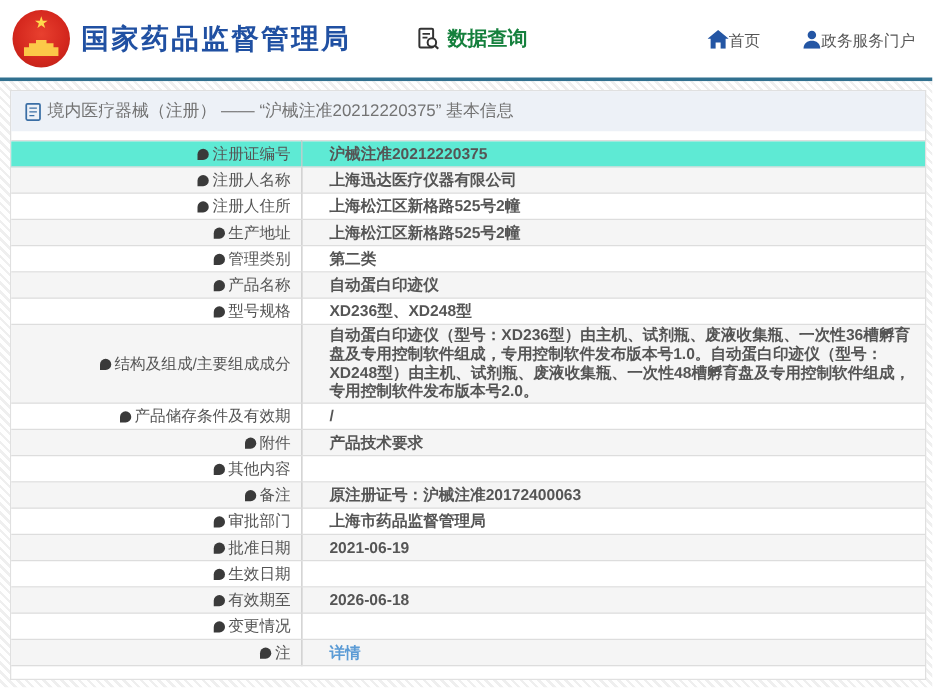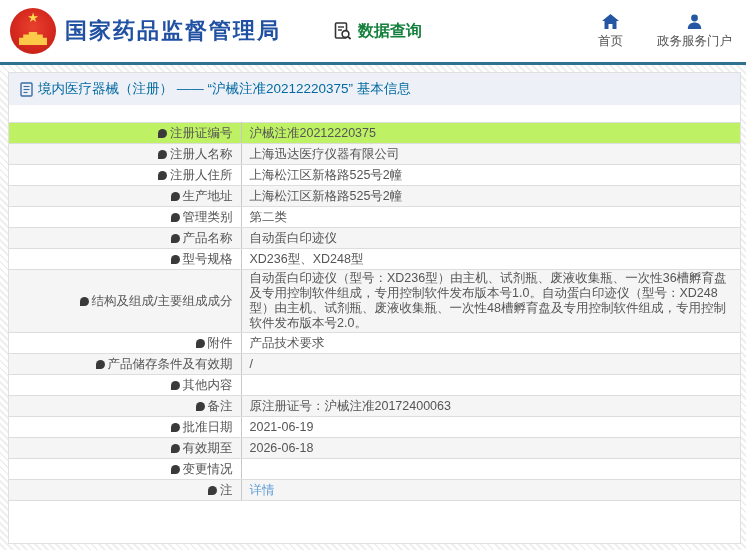--- a/index.html
+++ b/index.html
@@ -50,21 +50,21 @@
     display: flex; align-items: center;
     margin-left: 52px;
     font-size: 16px; font-weight: bold; color: #15803d;
     cursor: pointer;
   }
   .data-query svg { margin-right: 5px; display: block; }
 
   .header-spacer { flex: 1; }
 
   .nav-item {
-    display: flex; flex-direction: column; align-items: center;
+    display: flex; align-items: center;
     margin-left: 34px; cursor: pointer;
   }
   .nav-item .nav-ico { height: 16px; display: flex; align-items: flex-end; }
   .nav-item .nav-label { font-size: 12.5px; color: #555; margin-top: 4px; white-space: nowrap; }
 
   
   .top-rule { height: 3px; background: #31708f; }
 
   
   .main {
@@ -76,52 +76,53 @@
     background: #ffffff;
     border: 1px solid #e0e0e0;
     height: 472px;
   }
 
   .title-bar {
     height: 32px;
     background: #edf1f7;
     display: flex; align-items: center;
     padding-left: 11px;
-    margin-bottom: 17px;
+    margin-bottom: 7px;
     font-size: 13.5px;
-    color: #0369a1;
+    color: #737373;
   }
   .title-bar svg { margin-right: 5px; flex: 0 0 auto; }
 
   
   table.info { width: 100%; border-collapse: collapse; table-layout: fixed; }
   table.info tr { height: 21px; }
   table.info tr.tall { height: 46px; }
   table.info tr:nth-child(even) { background: #f5f5f5; }
   table.info tr:nth-child(odd) { background: #ffffff; }
-  table.info tr:first-child { background: #bef264; }
+  table.info tr:first-child { background: #5eead4; }
   table.info th, table.info td {
     border-top: 1px solid #dddddd;
     border-bottom: 1px solid #dddddd;
     font-size: 12.5px;
     font-weight: normal;
     color: #555;
     vertical-align: middle;
   }
   table.info th {
     width: 232px;
     text-align: right;
     padding: 1px 8px 1px 4px;
     border-right: 1px solid #c8c8c8;
     white-space: nowrap;
   }
   table.info td {
     text-align: left;
-    padding: 1px 10px 1px 8px;
+    padding: 1px 10px 1px 22px;
     line-height: 15px;
+    font-weight: bold;
   }
   table.info td a { color: #5b9bd5; text-decoration: none; }
   .note-dot {
     display: inline-block;
     width: 9px; height: 9px;
     background: #3a3a3a;
     border-radius: 50% 50% 50% 0;
     margin-right: 3px;
     vertical-align: -1px;
   }
@@ -220,45 +221,53 @@
     <td>XD236型、XD248型</td>
   </tr>
 
   <tr class="tall">
     <th><span class="note-dot" hidden=""></span><span class="label-text">结构及组成/主要组成成分</span></th>
     <td>自动蛋白印迹仪（型号：XD236型）由主机、试剂瓶、废液收集瓶、一次性36槽孵育盘及专用控制软件组成，专用控制软件发布版本号1.0。自动蛋白印迹仪（型号：XD248型）由主机、试剂瓶、废液收集瓶、一次性48槽孵育盘及专用控制软件组成，专用控制软件发布版本号2.0。</td>
   </tr>
 
 
   <tr>
+    <th><span class="note-dot" hidden=""></span><span class="label-text">产品储存条件及有效期</span></th>
+    <td>/</td>
+  </tr>
+
+  <tr>
     <th><span class="note-dot" hidden=""></span><span class="label-text">附件</span></th>
     <td>产品技术要求</td>
   </tr>
 
   <tr>
-    <th><span class="note-dot" hidden=""></span><span class="label-text">产品储存条件及有效期</span></th>
-    <td>/</td>
-  </tr>
-
-  <tr>
     <th><span class="note-dot" hidden=""></span><span class="label-text">其他内容</span></th>
     <td></td>
   </tr>
 
   <tr>
     <th><span class="note-dot" hidden=""></span><span class="label-text">备注</span></th>
     <td>原注册证号：沪械注准20172400063</td>
   </tr>
 
+  <tr>
+    <th><span class="note-dot" hidden=""></span><span class="label-text">审批部门</span></th>
+    <td>上海市药品监督管理局</td>
+  </tr>
 
   <tr>
     <th><span class="note-dot" hidden=""></span><span class="label-text">批准日期</span></th>
     <td>2021-06-19</td>
   </tr>
 
+  <tr>
+    <th><span class="note-dot" hidden=""></span><span class="label-text">生效日期</span></th>
+    <td></td>
+  </tr>
 
   <tr>
     <th><span class="note-dot" hidden=""></span><span class="label-text">有效期至</span></th>
     <td>2026-06-18</td>
   </tr>
 
   <tr>
     <th><span class="note-dot" hidden=""></span><span class="label-text">变更情况</span></th>
     <td></td>
   </tr>

